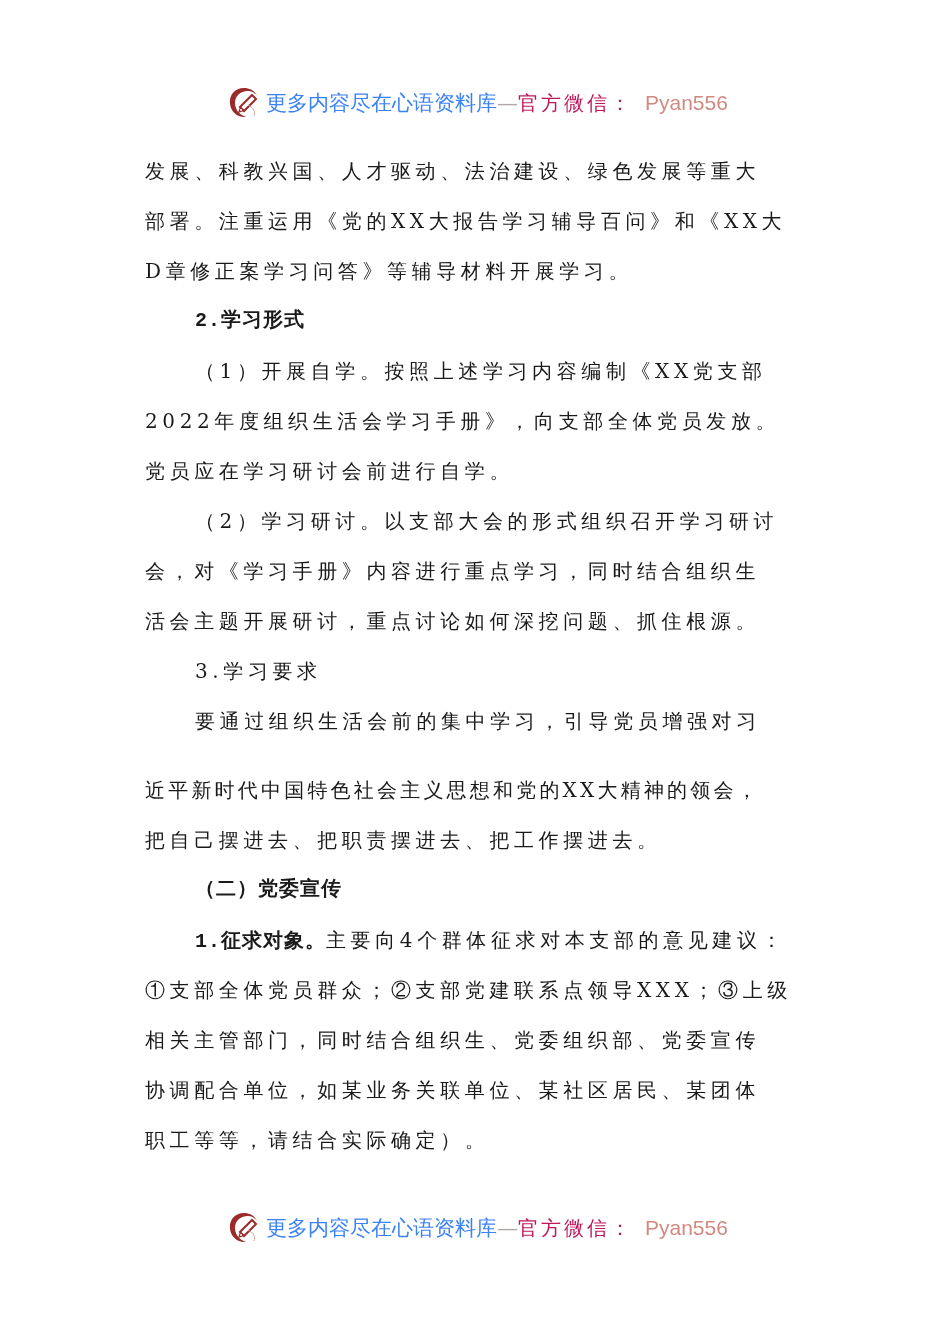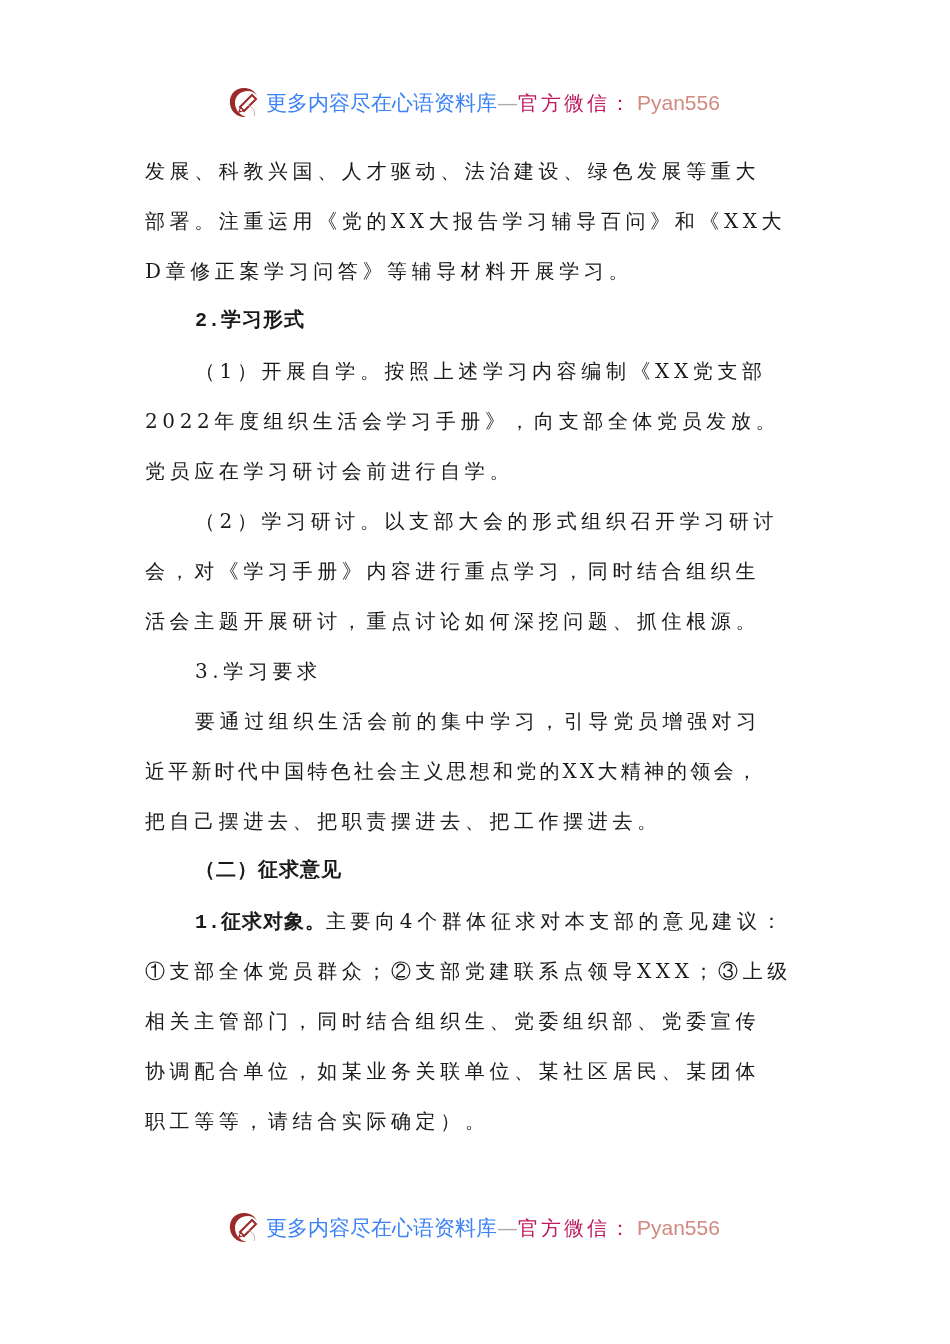--- a/index.html
+++ b/index.html
@@ -44,21 +44,21 @@
     .wm-label {
       font-family: "DejaVu Serif", "Liberation Serif", serif;
       font-size: 20px;
       color: #be185d;
       letter-spacing: 3px;
     }
     .wm-id {
       font-family: "Liberation Sans", "DejaVu Sans", sans-serif;
       font-size: 21px;
       color: #d08a80;
-      margin-left: 4px;
+      margin-left: 12px;
     }
     .content {
       position: absolute;
       left: 145px;
       top: 150px;
       width: 665px;
     }
     .line {
       height: 50px;
       line-height: 42px;
@@ -104,24 +104,24 @@
   <div class="line">2022年度组织生活会学习手册》，向支部全体党员发放。</div>
   <div class="line">党员应在学习研讨会前进行自学。</div>
 
   <div class="line indent">（2）学习研讨。以支部大会的形式组织召开学习研讨</div>
   <div class="line">会，对《学习手册》内容进行重点学习，同时结合组织生</div>
   <div class="line">活会主题开展研讨，重点讨论如何深挖问题、抓住根源。</div>
 
   <div class="line indent">3.学习要求</div>
 
   <div class="line indent">要通过组织生活会前的集中学习，引导党员增强对习</div>
-  <div class="line" style="letter-spacing:3.2px;">近平新时代中国特色社会主义思想和党的XX大精神的领会，</div>
+  <div class="line" style="letter-spacing:3.2px;margin-top:19px;">近平新时代中国特色社会主义思想和党的XX大精神的领会，</div>
   <div class="line">把自己摆进去、把职责摆进去、把工作摆进去。</div>
 
-  <div class="line indent hd">（二）征求意见</div>
+  <div class="line indent hd">（二）党委宣传</div>
 
   <div class="line indent">
     <span class="hd">1.征求对象。</span><span>主要向4个群体征求对本支部的意见建议：</span>
   </div>
   <div class="line">①支部全体党员群众；②支部党建联系点领导XXX；③上级</div>
   <div class="line">相关主管部门，同时结合组织生、党委组织部、党委宣传</div>
   <div class="line">协调配合单位，如某业务关联单位、某社区居民、某团体</div>
   <div class="line">职工等等，请结合实际确定）。</div>
 </div>
 

